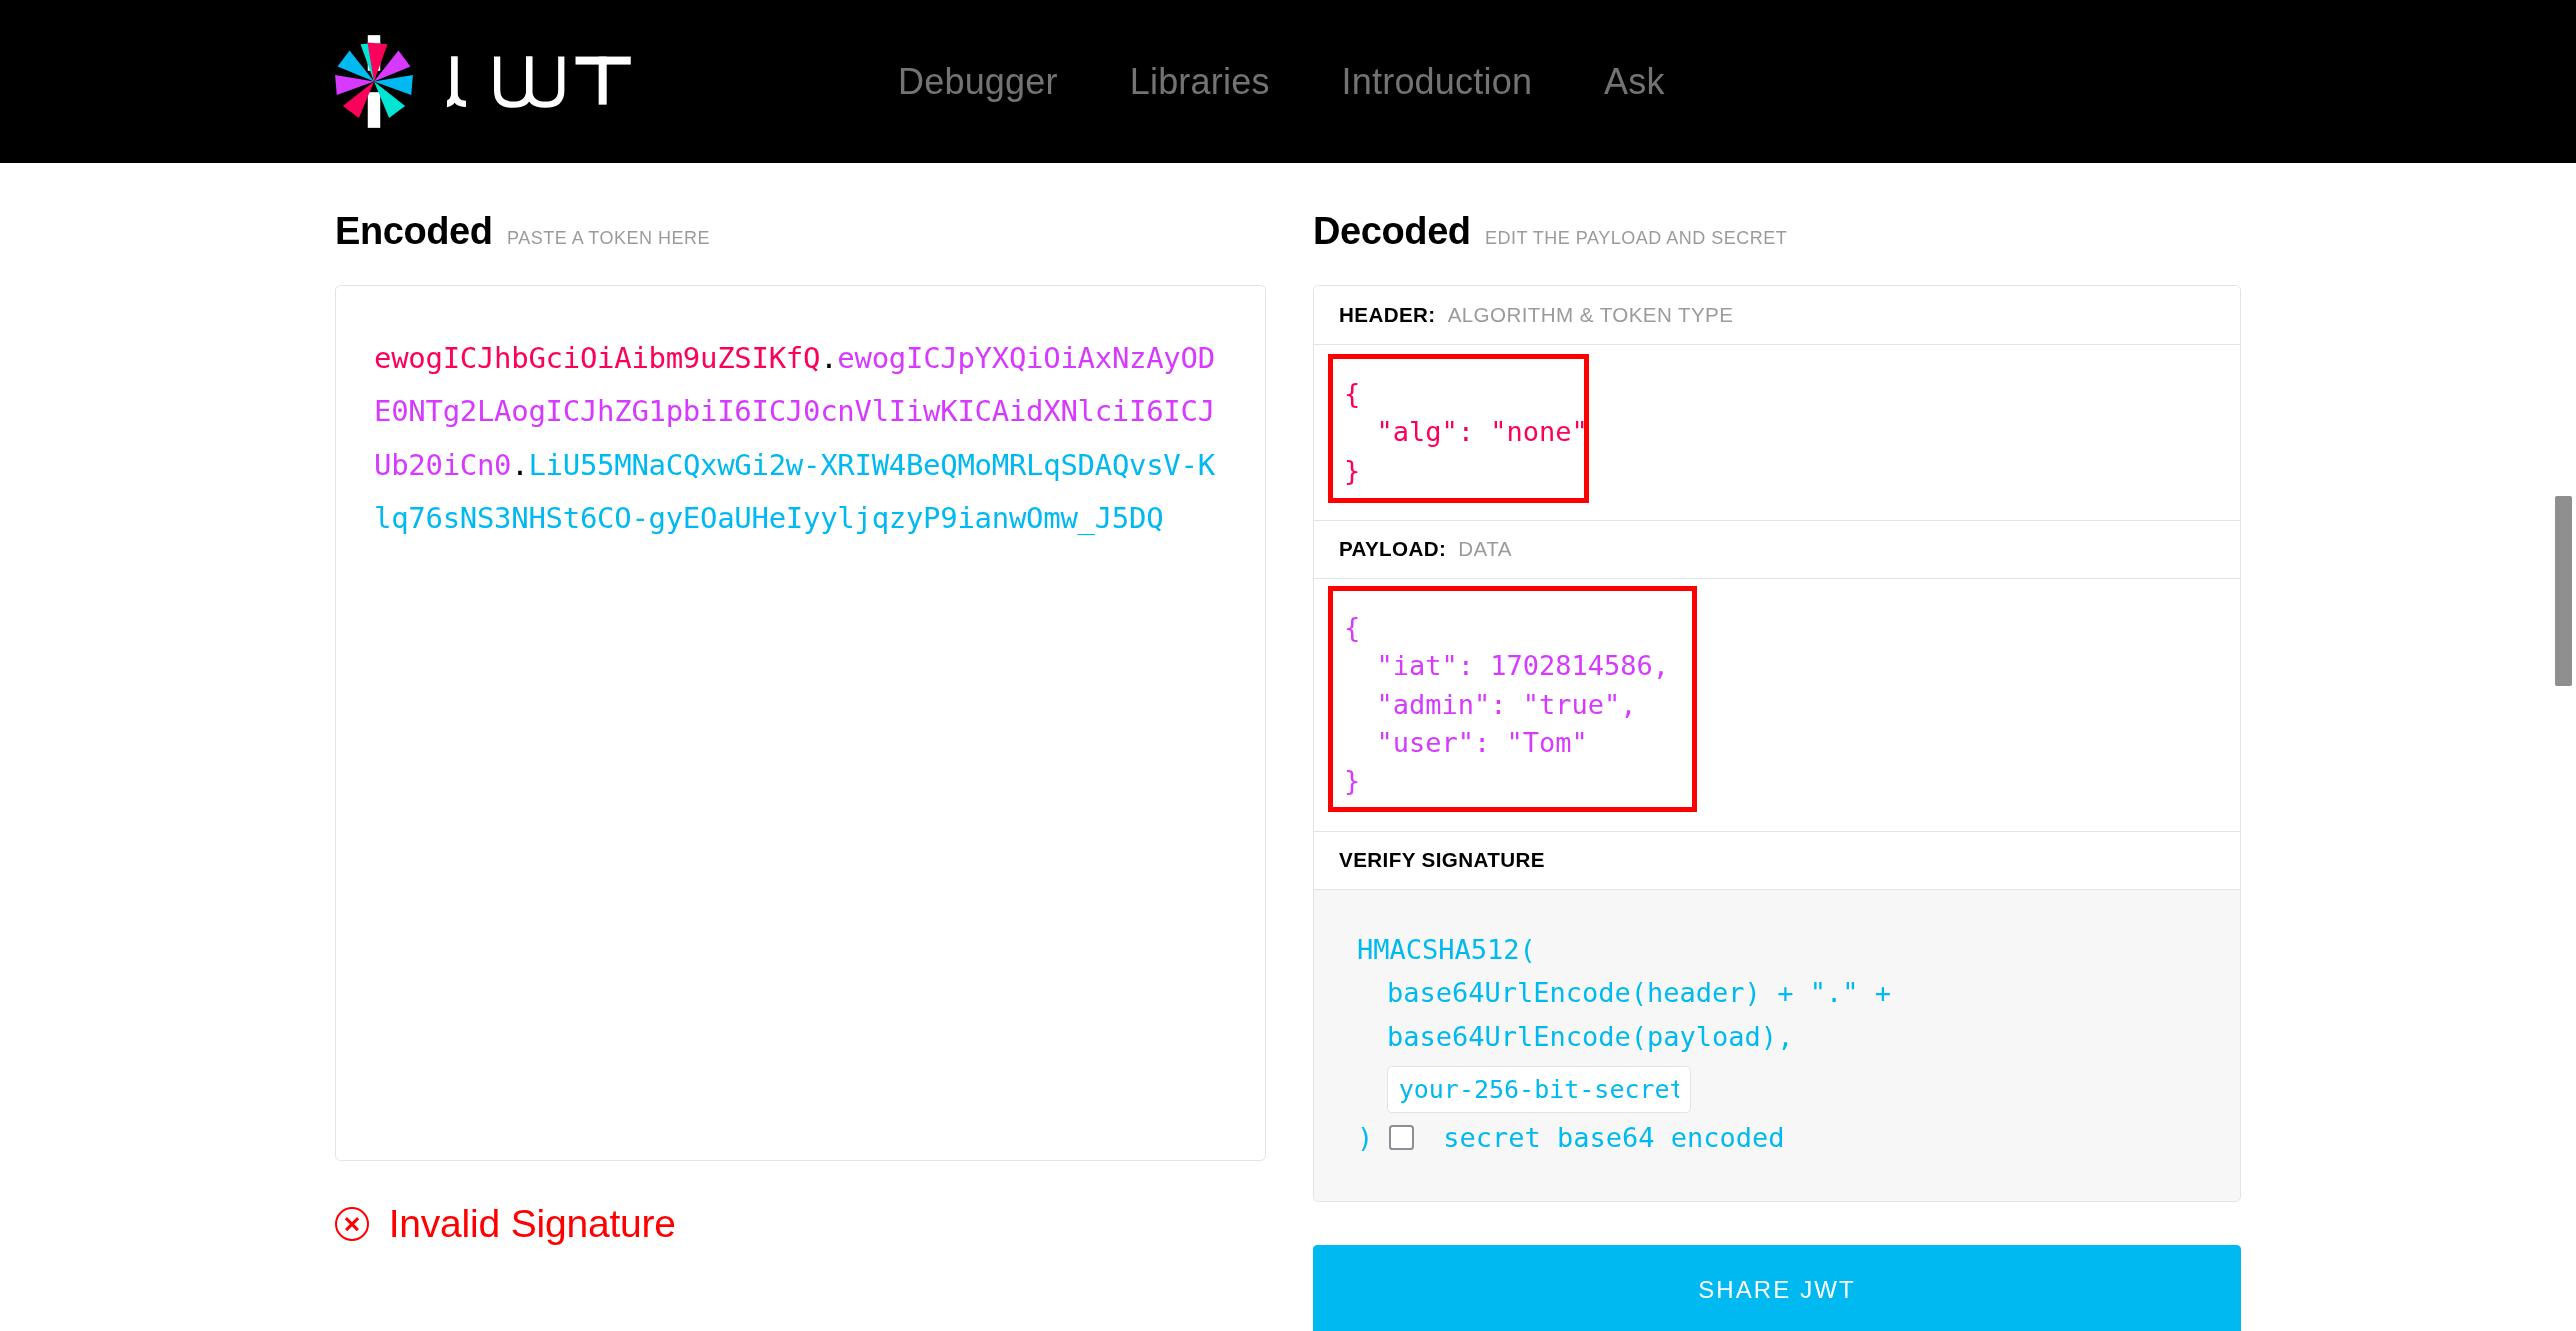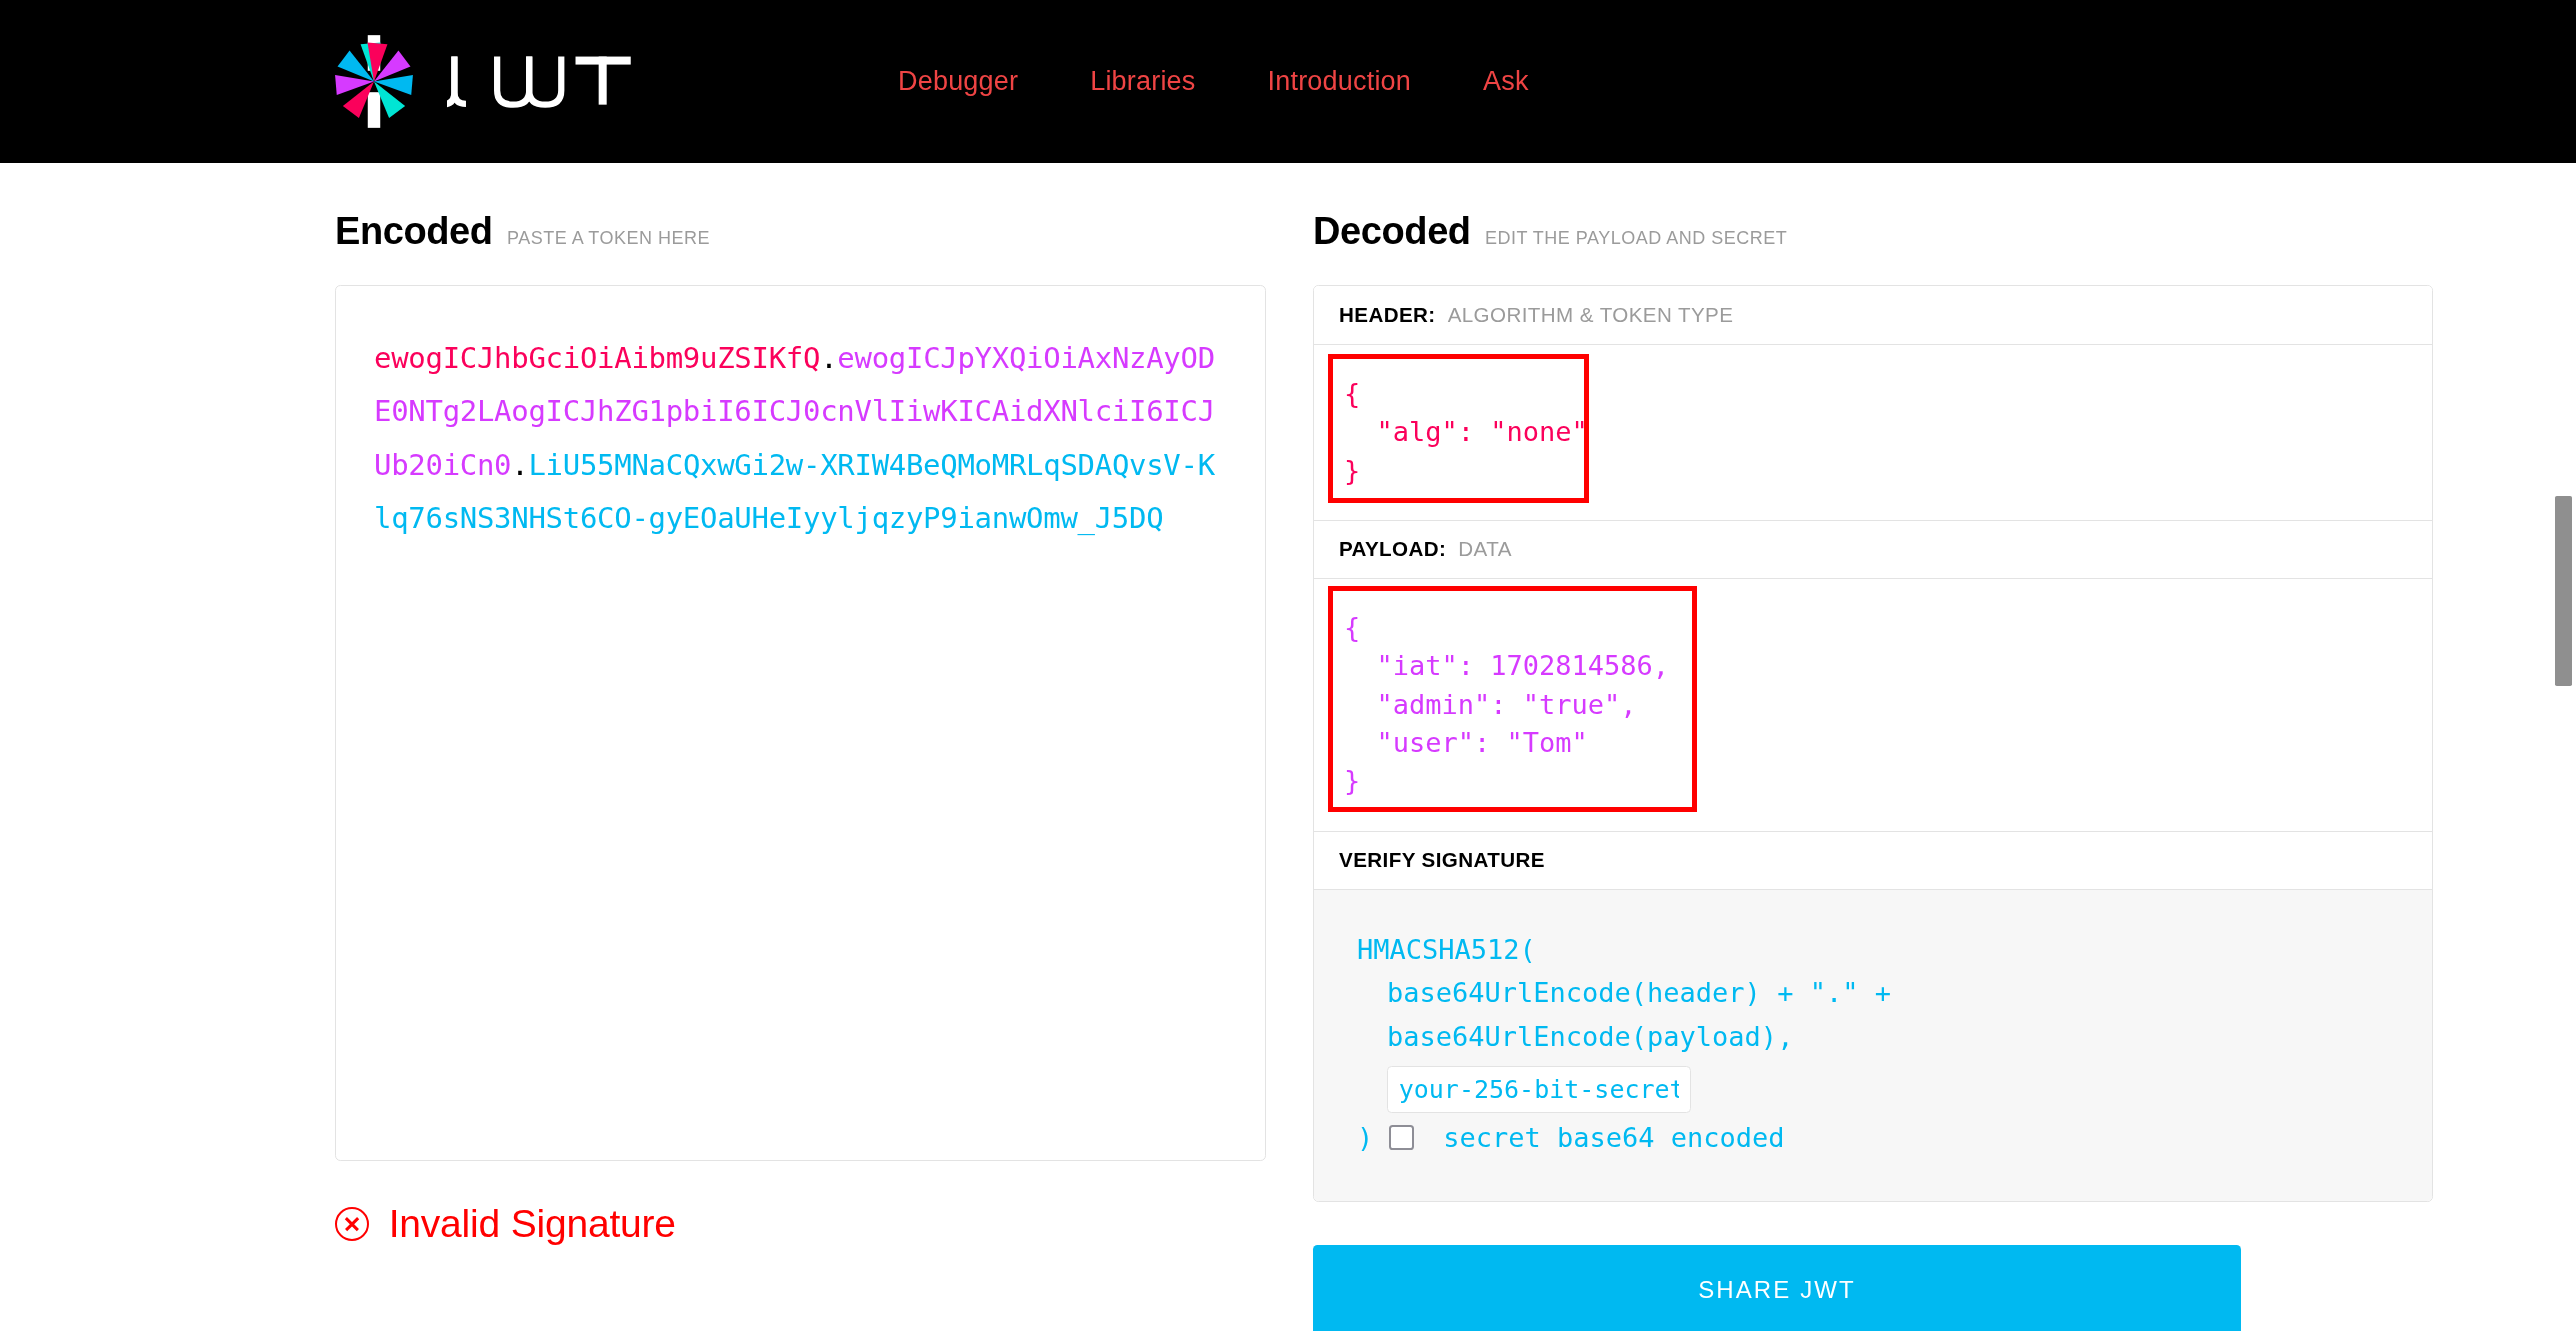--- a/index.html
+++ b/index.html
@@ -23,21 +23,21 @@
   .logo-word {
     margin-left: 32px; height: 59px; display: flex; align-items: center;
   }
   .logo-word svg { display: block; }
 
   .nav-links {
     display: flex; align-items: center; gap: 72px;
     margin-left: 267px;
   }
   .nav-link {
-    color: #ef4444; font-size: 27px; letter-spacing: 0.2px;
+    color: #737373; font-size: 36px; letter-spacing: 0.2px;
     text-decoration: none; white-space: nowrap;
     font-family: "Liberation Sans", sans-serif;
   }
 
   .crafted {
     position: absolute; right: 195px; top: 50%; transform: translateY(-50%);
     display: flex; align-items: center;
   }
   .crafted-label {
     color: #ffffff; font-size: 23px; font-weight: bold; white-space: nowrap;
@@ -93,21 +93,21 @@
     width: 17px; height: 2.7px; background: #ff0000;
   }
   .status-icon::before { transform: translate(-50%,-50%) rotate(45deg); }
   .status-icon::after  { transform: translate(-50%,-50%) rotate(-45deg); }
   .status-text {
     margin-left: 19.7px; color: #ff0000; font-size: 39px; letter-spacing: -0.2px;
   }
 
   
   .decoded-panel {
-    margin-top: 32px; width: 1120px;
+    margin-top: 32px; width: 928px;
     border: 1.8px solid #e3e3e3; border-radius: 5.4px; background: #fff;
     overflow: hidden;
   }
   .panel-label {
     height: 59px; display: flex; align-items: center;
     padding: 0 25px; border-bottom: 1.8px solid #e3e3e3;
     font-size: 20.6px; letter-spacing: 0.4px; background: #fff;
   }
   .panel-label b { font-weight: bold; color: #000; }
   .panel-label span { color: #9b9b9b; margin-left: 12px; }

